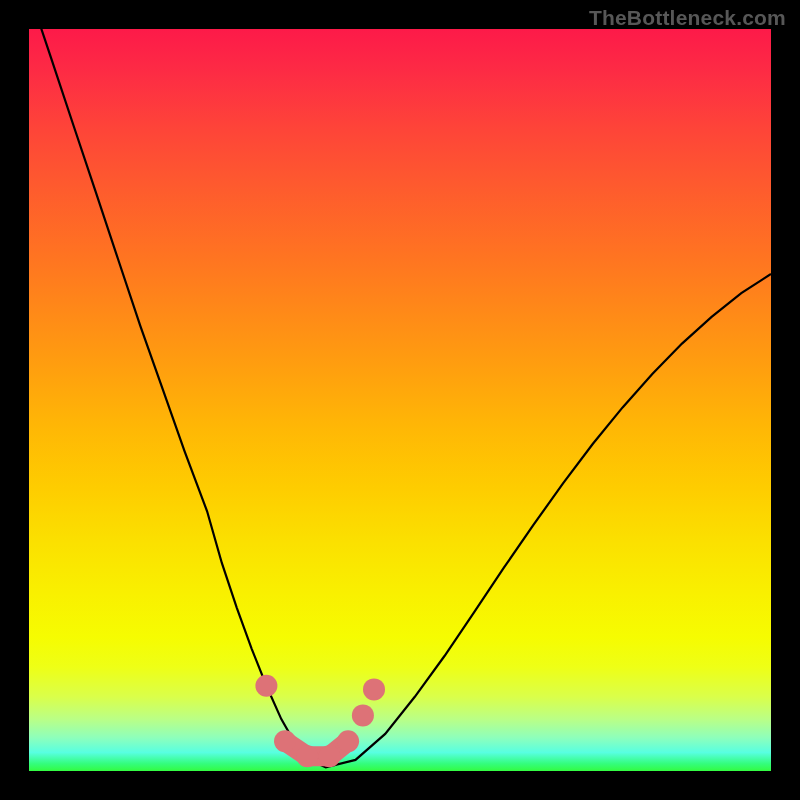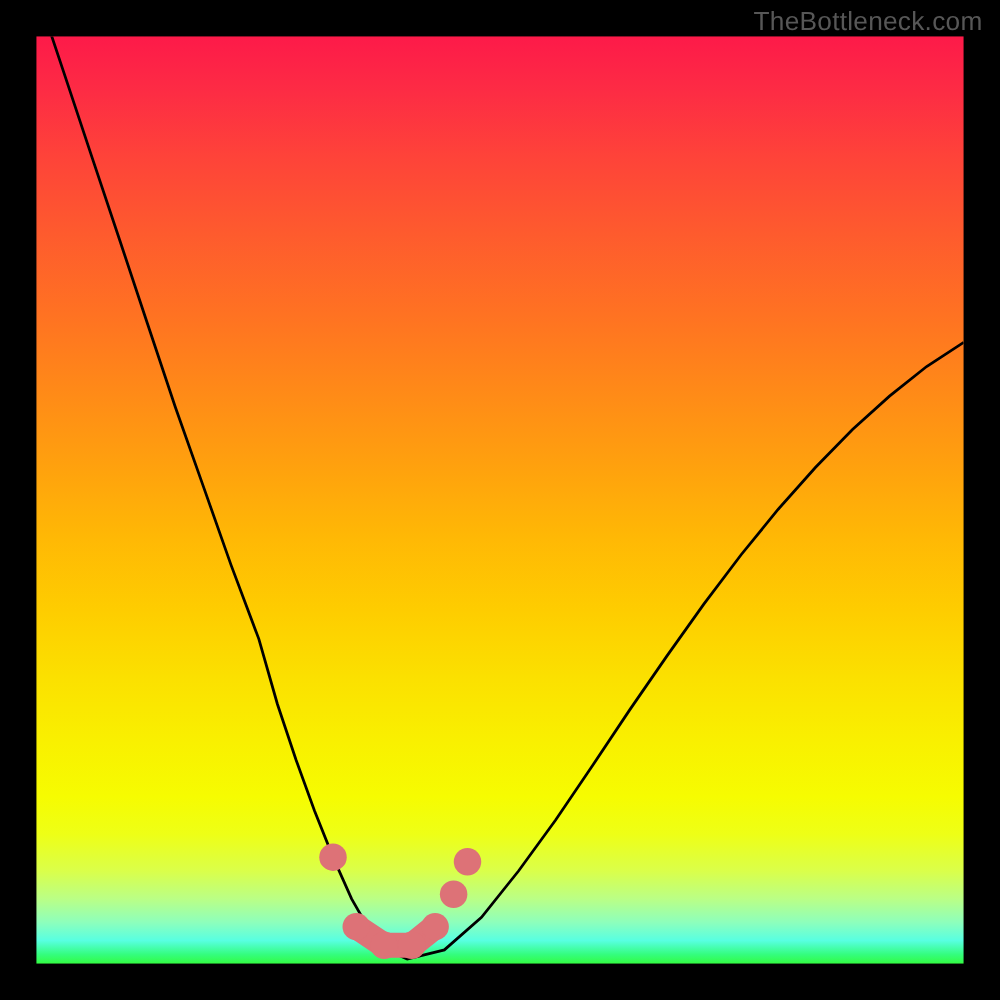--- a/index.html
+++ b/index.html
@@ -16,21 +16,21 @@
     height: 800px;
     background: #000;
     position: relative;
   }
   .watermark {
     position: absolute;
     top: 6px;
     right: 14px;
     color: #575757;
     font-size: 21px;
-    font-weight: 400;
+    font-weight: 700;
     letter-spacing: 0.2px;
     z-index: 50;
   }
   .plot-area {
     position: absolute;
     left: 29px;
     top: 29px;
     width: 742px;
     height: 742px;
     overflow: hidden;

